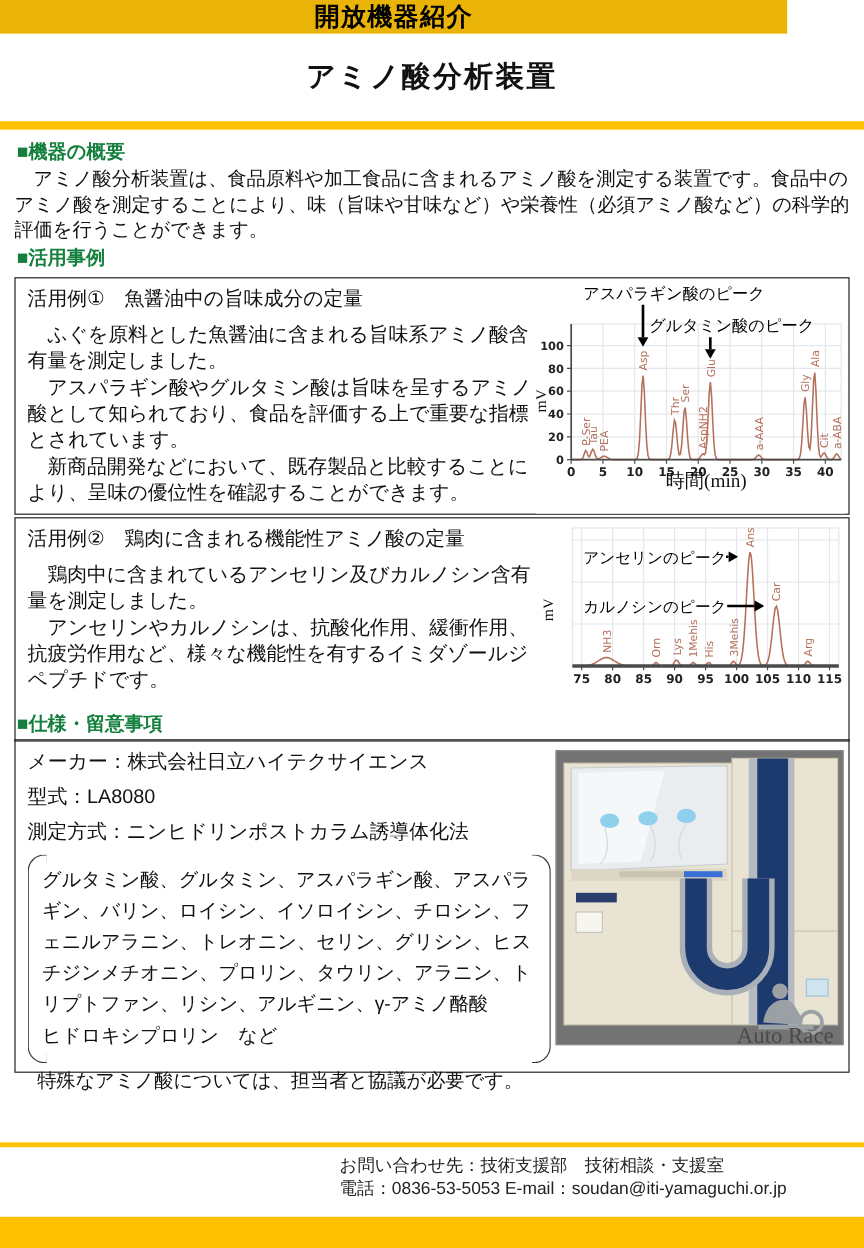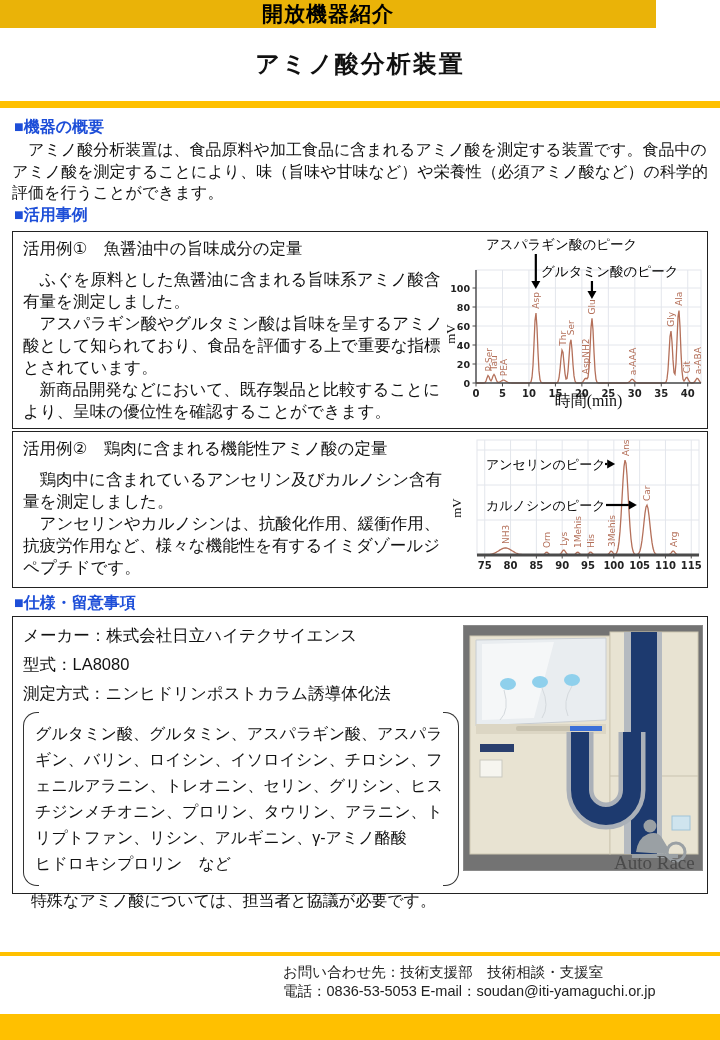--- a/index.html
+++ b/index.html
@@ -12,31 +12,31 @@
   .banner-text { font-size:21px; font-weight:bold; color:#000; letter-spacing:1px; }
 
   .doc-title { position:absolute; left:0; top:48px; width:720px; text-align:center;
                font-size:24px; font-weight:bold; letter-spacing:2px; }
 
   .rule-thick { position:absolute; left:0; width:720px; background:#FFC000; }
   .rule-1 { top:101px; height:7px; }
   .rule-2 { top:952px; height:4px; }
   .bottom-bar { position:absolute; left:0; top:1014px; width:720px; height:26px; background:#FFC000; }
 
-  .sec-heading { position:absolute; left:14px; font-size:16px; font-weight:bold; color:#1d4ed8; }
+  .sec-heading { position:absolute; left:14px; font-size:16px; font-weight:bold; color:#15803d; }
   .h-overview { top:117px; }
   .h-cases { top:205px; }
   .h-specs { top:593px; }
 
   .overview-body { position:absolute; left:12px; top:139px; width:700px;
                    font-size:16px; line-height:21.5px; }
 
   .case-box { position:absolute; left:12px; width:696px; border:1.5px solid #222; background:#fff; }
   .case-1 { top:231px; height:198px; }
-  .case-2 { top:431px; height:157px; }
+  .case-2 { top:431px; height:187px; }
   .case-title { padding:6px 0 0 10px; font-size:16.5px; }
   .case-text { width:436px; padding:8px 0 0 10px; font-size:16.5px; line-height:22px; }
   .case-text p { margin:0; }
 
   .chrom-svg { position:absolute; background:#fff; }
   .chrom-1 { right:2px; top:2px; }
   .chrom-2 { right:4px; top:4px; }
 
   .spec-box { position:absolute; left:12px; top:616px; width:696px; height:278px;
               border:1.5px solid #222; display:flex; padding:8px 8px 6px 10px; }

